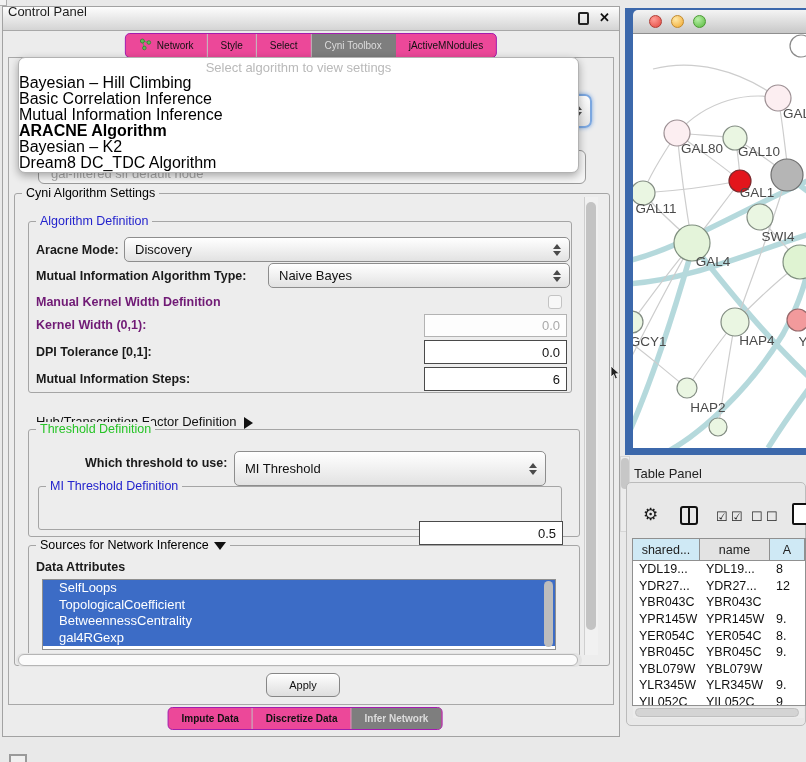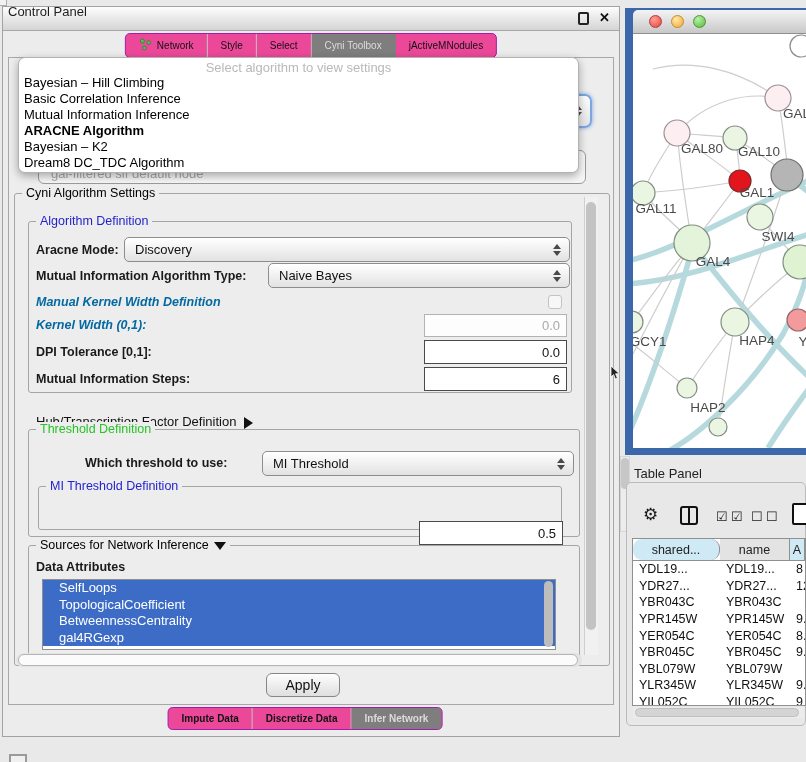--- a/index.html
+++ b/index.html
@@ -27,40 +27,40 @@
   #bottom-tabs { left:305px; top:707px; transform:translateX(-50%); height:23px; font-weight:bold; }
 
   #cp-content { position:absolute; left:8px; top:57px; width:606px; height:648px;
                 background:#ededed; border:1px solid #a8a8a8; }
 
   
   #algo-dropdown { position:absolute; left:18px; top:57px; width:561px; z-index:30;
                    background:#fff; border:1px solid #b2b2b2; border-radius:7px;
                    box-shadow:0 3px 9px rgba(0,0,0,.32); padding:2px 0 1px; }
   .dd-placeholder { text-align:center; color:#b9b9b9; font-size:13px; height:15px; line-height:15px; }
-  .dd-item { font-size:13px; height:16px; line-height:16px; padding-left:5px; color:#000; white-space:nowrap; }
+  .dd-item { font-size:16px; height:16px; line-height:16px; color:#000; white-space:nowrap; }
   .dd-item.bold { font-weight:bold; }
 
   
   #bg-combo { position:absolute; left:38px; top:150px; width:548px; height:34px; z-index:2;
               background:#f6f6f6; border:1px solid #9a9a9a; border-radius:6px; overflow:hidden; }
   #bg-combo span { position:absolute; left:12px; top:15px; font-size:13px; color:#a8a8a8; white-space:nowrap; }
   #focus-combo { position:absolute; left:552px; top:94px; width:40px; height:34px; z-index:5;
                  background:linear-gradient(#fdfdfd,#e4e4e4); border:2px solid #7ba7e0;
                  border-radius:7px; box-shadow:0 0 4px #7ba7e0; }
 
   
   .fs { position:absolute; border:1px solid #a5a5a5; border-radius:3px; }
   .fs-legend { position:absolute; background:#ededed; padding:0 4px; font-size:12.5px;
                white-space:nowrap; z-index:3; }
   .fs-legend.blue { color:#2323cd; }
   .fs-legend.green { color:#27c427; }
 
   .lbl { position:absolute; font-size:12.5px; font-weight:bold; color:#1a1a1a; white-space:nowrap; }
-  .lbl.dis { color:#0369a1;font-style:italic; }
+  .lbl.dis { color:#701a75; }
   .plainlbl { position:absolute; font-size:13px; color:#111; white-space:nowrap;margin-top:17px; }
 
   .combo { position:absolute; background:linear-gradient(#ffffff,#e2e2e2); border:1px solid #8d8d8d;
            border-radius:5px; font-size:13px; color:#111; display:flex; align-items:center;
            padding:0 26px 0 10px; }
   .spin { position:absolute; right:8px; top:50%; transform:translateY(-50%); display:flex;
           flex-direction:column; gap:2px; }
   .spin i { display:block; width:0; height:0; border-left:4px solid transparent; border-right:4px solid transparent; }
   .spin .up { border-bottom:5px solid #4a4a4a; }
   .spin .dn { border-top:5px solid #4a4a4a; }
@@ -92,21 +92,21 @@
                   background:#f1f1f1; border-left:1px solid #cfcfcf; }
   #settings-vscroll-thumb { position:absolute; left:586px; top:202px; width:10px; height:428px;
                   background:#c3c3c3; border-radius:6px; }
   #settings-hscroll-track { position:absolute; left:16px; top:653px; width:566px; height:14px;
                   background:#e3e3e3; border-radius:7px; }
   #settings-hscroll-thumb { position:absolute; left:18px; top:654px; width:560px; height:12px;
                   background:#fbfbfb; border:1px solid #b5b5b5; border-radius:6px; }
 
   #apply-button { position:absolute; left:266px; top:673px; width:74px; height:24px;
                   background:linear-gradient(#fefefe,#dedede); border:1px solid #868686;
-                  border-radius:6px; font-size:14px; color:#111; display:flex;
+                  border-radius:6px; font-size:11px; color:#111; display:flex;
                   align-items:center; justify-content:center; box-shadow:inset 0 1px 0 #fff; }
 
   
   #net-frame { position:absolute; left:625px; top:8px; width:181px; height:447px; background:#3c68ab; }
   #net-titlebar { position:absolute; left:633px; top:10px; width:173px; height:24px;
                   background:linear-gradient(#f4f4f4,#c8c8c8); border-bottom:1px solid #8f8f8f;
                   border-top-left-radius:5px; }
   .tl { position:absolute; top:5px; width:13px; height:13px; border-radius:50%; }
   #tl-red { left:16px; background:radial-gradient(circle at 35% 30%, #ff9d96, #e2463d); border:1px solid #b03d36; }
   #tl-yellow { left:38px; background:radial-gradient(circle at 35% 30%, #ffe9a8, #f0a72f); border:1px solid #c28a2c; }
@@ -133,21 +133,21 @@
   .tp-chk { font-size:13px; }
   #tp-docicon { position:absolute; left:792px; top:503px; width:16px; height:22px;
                 border:2px solid #111; border-radius:2px; background:#fff; }
   #tp-table { position:absolute; left:632px; top:538px; width:174px; height:168px;
               background:#fff; border:1px solid #909090; overflow:hidden; font-size:12.5px; }
   #tp-header { display:flex; height:22px; border-bottom:1px solid #909090; }
   .tp-hcell { display:flex; align-items:center; justify-content:center; border-right:1px solid #909090;
               color:#222; overflow:hidden; }
   .tp-hcell.blue { background:#cfe9f5; }
   .tp-hcell.gray { background:#e3e3e3; }
-  .w1 { width:87px; flex:none;border-radius:9px; } .w2 { width:70px; flex:none; } .w3 { flex:1; }
+  .w1 { width:67px; flex:none; } .w2 { width:70px; flex:none; } .w3 { flex:1; }
   .tp-row { display:flex; height:16.6px; align-items:center; color:#111; }
   .tp-cell { padding-left:6px; white-space:nowrap; overflow:hidden; }
   #tp-hscroll-track { position:absolute; left:633px; top:707px; width:171px; height:11px; background:#ececec; }
   #tp-hscroll-thumb { position:absolute; left:635px; top:708px; width:164px; height:9px;
               background:#d4d4d4; border:1px solid #c0c0c0; border-radius:5px; }
 
   
   #corner-sliver { position:absolute; left:0; top:0; width:7px; height:6px;
               background:#f2f2f2; border:1px solid #adadad; border-top:none; border-left:none; }
   #bottomleft-box { position:absolute; left:9px; top:754px; width:18px; height:12px;
@@ -253,21 +253,21 @@
   <div class="tfield" style="left:424px; top:367px; width:143px; height:24px;">6</div>
 
   <div class="plainlbl" style="left:36px; top:397px;">
     <span>Hub/Transcription Factor Definition</span><span class="tri-right"></span>
   </div>
 
   <div class="fs" style="left:28px; top:429px; width:552px; height:108px;"></div>
   <div class="fs-legend green" style="left:36px; top:422px;">Threshold Definition</div>
 
   <div class="lbl" style="left:85px; top:456px;">Which threshold to use:</div>
-  <div class="combo" style="left:234px; top:451px; width:312px; height:25px;margin-left:28px;">
+  <div class="combo" style="left:234px; top:451px; width:312px; height:35px;">
     <span>MI Threshold</span>
     <span class="spin">
         <i class="up"></i>
         <i class="dn"></i>
       </span>
   </div>
 
   <div class="fs" style="left:38px; top:486px; width:524px; height:44px;"></div>
   <div class="fs-legend blue" style="left:46px; top:479px;">MI Threshold Definition</div>
 

